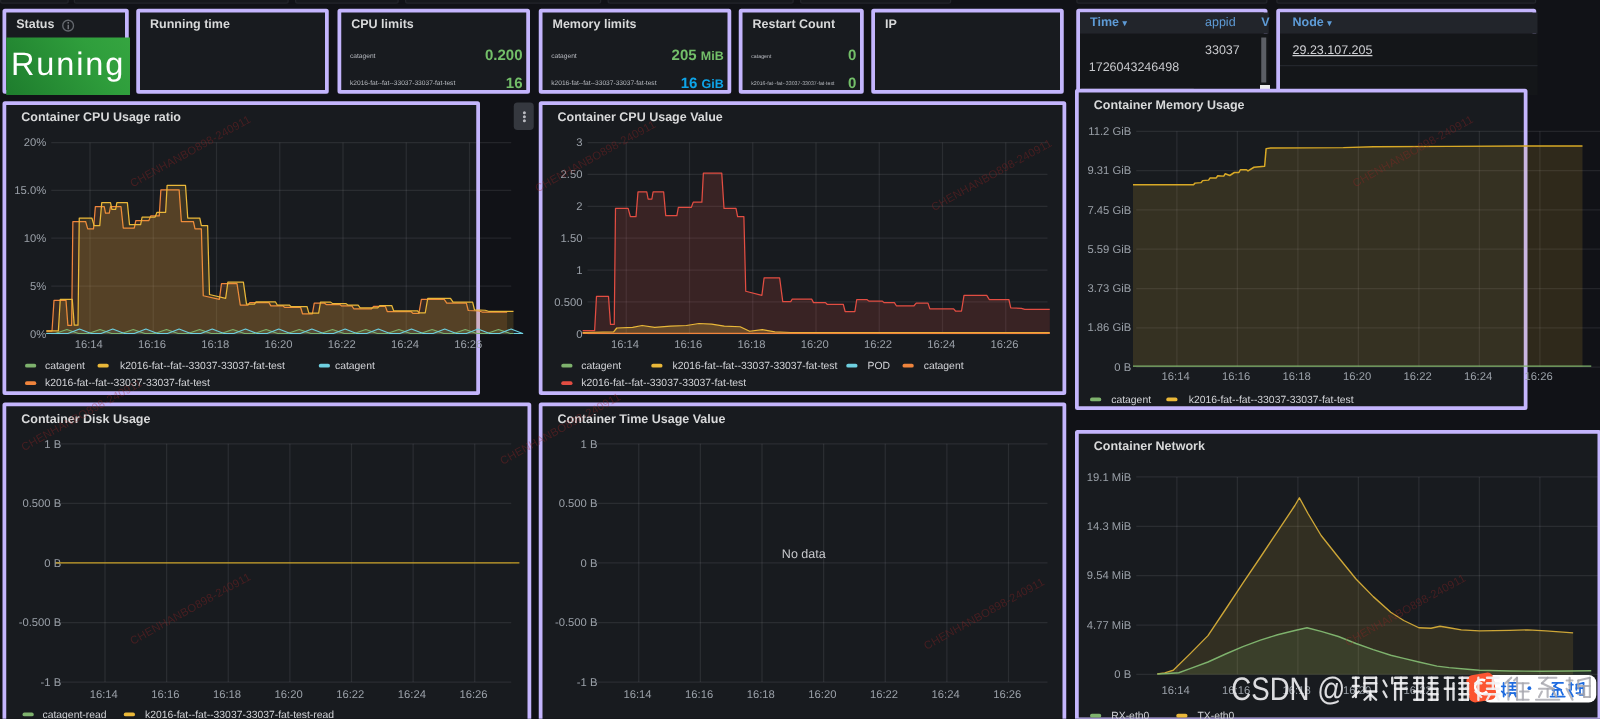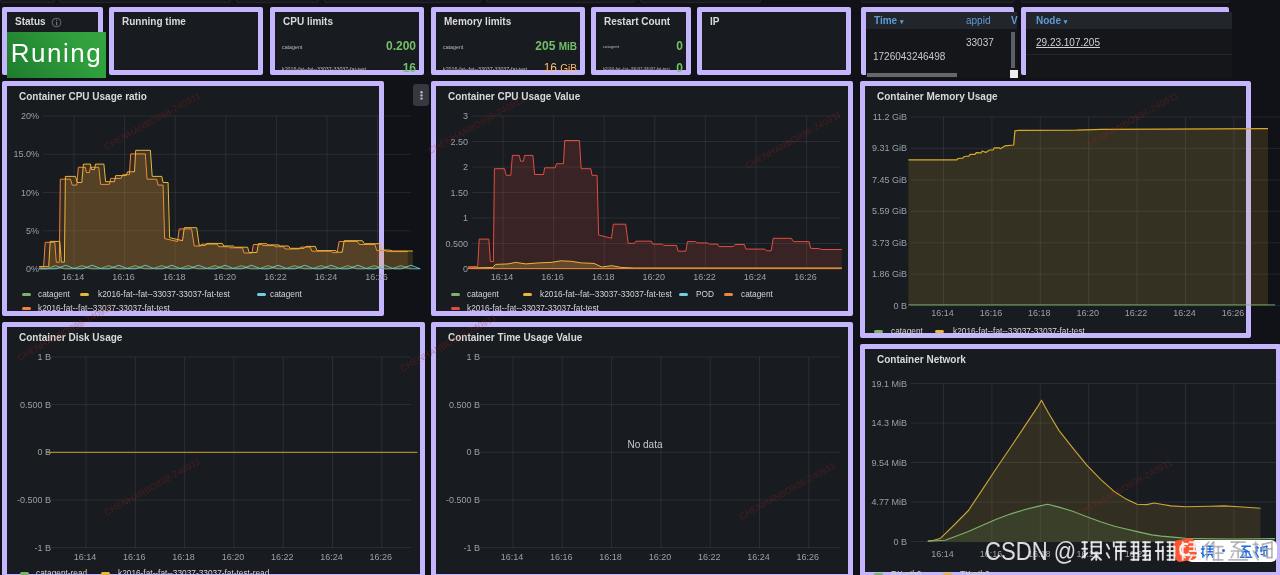--- a/index.html
+++ b/index.html
@@ -1,15 +1,15 @@
 <!DOCTYPE html>
 <html><head><meta charset="utf-8"><style>
 *{margin:0;padding:0;box-sizing:border-box}
 body{width:1280px;height:575px;overflow:hidden;background:#111217;font-family:"Liberation Sans",sans-serif;position:relative}
-.panel{position:absolute;background:#181b1f;border:5px solid #c4b5fd;border-radius:2px}
+.panel{position:absolute;background:#181b1f;border:3px solid #c4b5fd;border-radius:2px}
 .ptitle{position:absolute;font-size:10px;font-weight:600;color:#d8d9da;white-space:nowrap}
 .wm{position:absolute;font-size:9px;color:rgba(158,38,38,0.35);white-space:nowrap;transform:rotate(-29deg);letter-spacing:0.2px}
 </style></head><body>
 <div style="position:absolute;left:0px;top:-4px;width:55px;height:7px;background:#16181d;border:1px solid #23252b;border-radius:0 0 2px 2px"></div>
 <div style="position:absolute;left:59px;top:-4px;width:172px;height:7px;background:#16181d;border:1px solid #23252b;border-radius:0 0 2px 2px"></div>
 <div style="position:absolute;left:236px;top:-4px;width:83px;height:7px;background:#16181d;border:1px solid #23252b;border-radius:0 0 2px 2px"></div>
 <div style="position:absolute;left:324px;top:-4px;width:157px;height:7px;background:#16181d;border:1px solid #23252b;border-radius:0 0 2px 2px"></div>
 <div style="position:absolute;left:486px;top:-4px;width:149px;height:7px;background:#16181d;border:1px solid #23252b;border-radius:0 0 2px 2px"></div>
 <div style="position:absolute;left:640px;top:-4px;width:121px;height:7px;background:#16181d;border:1px solid #23252b;border-radius:0 0 2px 2px"></div>
 <div style="position:absolute;left:861px;top:-4px;width:153px;height:7px;background:#16181d;border:1px solid #23252b;border-radius:0 0 2px 2px"></div>
@@ -33,21 +33,21 @@
     <div style="position:absolute;left:7px;top:32px;font-size:5.3px;color:#b9bcc2;white-space:nowrap">catagent</div>
     <div style="position:absolute;right:3px;top:27px;font-size:12px;font-weight:600;color:#73bf69;white-space:nowrap">0.200</div>
     <div style="position:absolute;left:7px;top:54px;font-size:5.3px;color:#b9bcc2;white-space:nowrap">k2016-fat--fat--33037-33037-fat-test</div>
     <div style="position:absolute;right:3px;top:49px;font-size:12px;font-weight:600;color:#73bf69;white-space:nowrap">16</div>
   </div>
 <div class="panel" style="left:431px;top:7px;width:154px;height:68px">
     <div class="ptitle" style="left:8px;top:4px">Memory limits</div>
     <div style="position:absolute;left:7px;top:32px;font-size:5.3px;color:#b9bcc2;white-space:nowrap">catagent</div>
     <div style="position:absolute;right:3px;top:27px;font-size:12px;font-weight:600;color:#73bf69;white-space:nowrap">205 <span style="font-size:10px">MiB</span></div>
     <div style="position:absolute;left:7px;top:54px;font-size:5.3px;color:#b9bcc2;white-space:nowrap">k2016-fat--fat--33037-33037-fat-test</div>
-    <div style="position:absolute;right:3px;top:49px;font-size:12px;font-weight:400;color:#fdba74;white-space:nowrap">16 <span style="font-size:10px">GiB</span></div>
+    <div style="position:absolute;right:3px;top:49px;font-size:12px;font-weight:700;color:#0ea5e9;white-space:nowrap">16 <span style="font-size:10px">GiB</span></div>
   </div>
 <div class="panel" style="left:591px;top:7px;width:100px;height:68px">
     <div class="ptitle" style="left:8px;top:4px">Restart Count</div>
     <div style="position:absolute;left:7px;top:32px;font-size:4.2px;color:#b9bcc2;white-space:nowrap">catagent</div>
     <div style="position:absolute;right:3px;top:27px;font-size:12px;font-weight:600;color:#73bf69;white-space:nowrap">0</div>
     <div style="position:absolute;left:7px;top:54px;font-size:4.2px;color:#b9bcc2;white-space:nowrap">k2016-fat--fat--33037-33037-fat-test</div>
     <div style="position:absolute;right:3px;top:49px;font-size:12px;font-weight:600;color:#73bf69;white-space:nowrap">0</div>
   </div>
 <div class="panel" style="left:697px;top:7px;width:154px;height:68px">
     <div class="ptitle" style="left:8px;top:4px">IP</div>
@@ -162,21 +162,21 @@
     <div style="position:absolute;left:31px;top:202px;font-size:8.3px;line-height:12px;color:#d3d4d8">catagent</div>
     <div style="position:absolute;left:87px;top:207px;width:9px;height:3px;border-radius:1.5px;background:#EAB839"></div>
     <div style="position:absolute;left:104px;top:202px;font-size:8.3px;line-height:12px;color:#d3d4d8">k2016-fat--fat--33037-33037-fat-test</div>
     <div style="position:absolute;left:243px;top:207px;width:9px;height:3px;border-radius:1.5px;background:#6ED0E0"></div>
     <div style="position:absolute;left:260px;top:202px;font-size:8.3px;line-height:12px;color:#d3d4d8">POD</div>
     <div style="position:absolute;left:288px;top:207px;width:9px;height:3px;border-radius:1.5px;background:#EF843C"></div>
     <div style="position:absolute;left:305px;top:202px;font-size:8.3px;line-height:12px;color:#d3d4d8">catagent</div>
     <div style="position:absolute;left:15px;top:221px;width:9px;height:3px;border-radius:1.5px;background:#E24D42"></div>
     <div style="position:absolute;left:31px;top:216px;font-size:8.3px;line-height:12px;color:#d3d4d8">k2016-fat--fat--33037-33037-fat-test</div>
   </div>
-<div class="panel" style="left:860px;top:81px;width:391px;height:257px">
+<div class="panel" style="left:860px;top:71px;width:362px;height:257px">
     <div class="ptitle" style="left:12px;top:5px">Container Memory Usage</div>
     <svg width="421" height="236" style="position:absolute;left:0;top:0">
       <line x1="46" y1="31" x2="420" y2="31" stroke="rgba(204,204,220,0.10)" stroke-width="1"></line>
       <line x1="46" y1="62.4" x2="420" y2="62.4" stroke="rgba(204,204,220,0.10)" stroke-width="1"></line>
       <line x1="46" y1="93.9" x2="420" y2="93.9" stroke="rgba(204,204,220,0.10)" stroke-width="1"></line>
       <line x1="46" y1="125.3" x2="420" y2="125.3" stroke="rgba(204,204,220,0.10)" stroke-width="1"></line>
       <line x1="46" y1="156.8" x2="420" y2="156.8" stroke="rgba(204,204,220,0.10)" stroke-width="1"></line>
       <line x1="46" y1="188.2" x2="420" y2="188.2" stroke="rgba(204,204,220,0.10)" stroke-width="1"></line>
       <line x1="46" y1="219.6" x2="420" y2="219.6" stroke="rgba(204,204,220,0.10)" stroke-width="1"></line>
       <line x1="78.5" y1="31" x2="78.5" y2="219.6" stroke="rgba(204,204,220,0.10)" stroke-width="1"></line>

